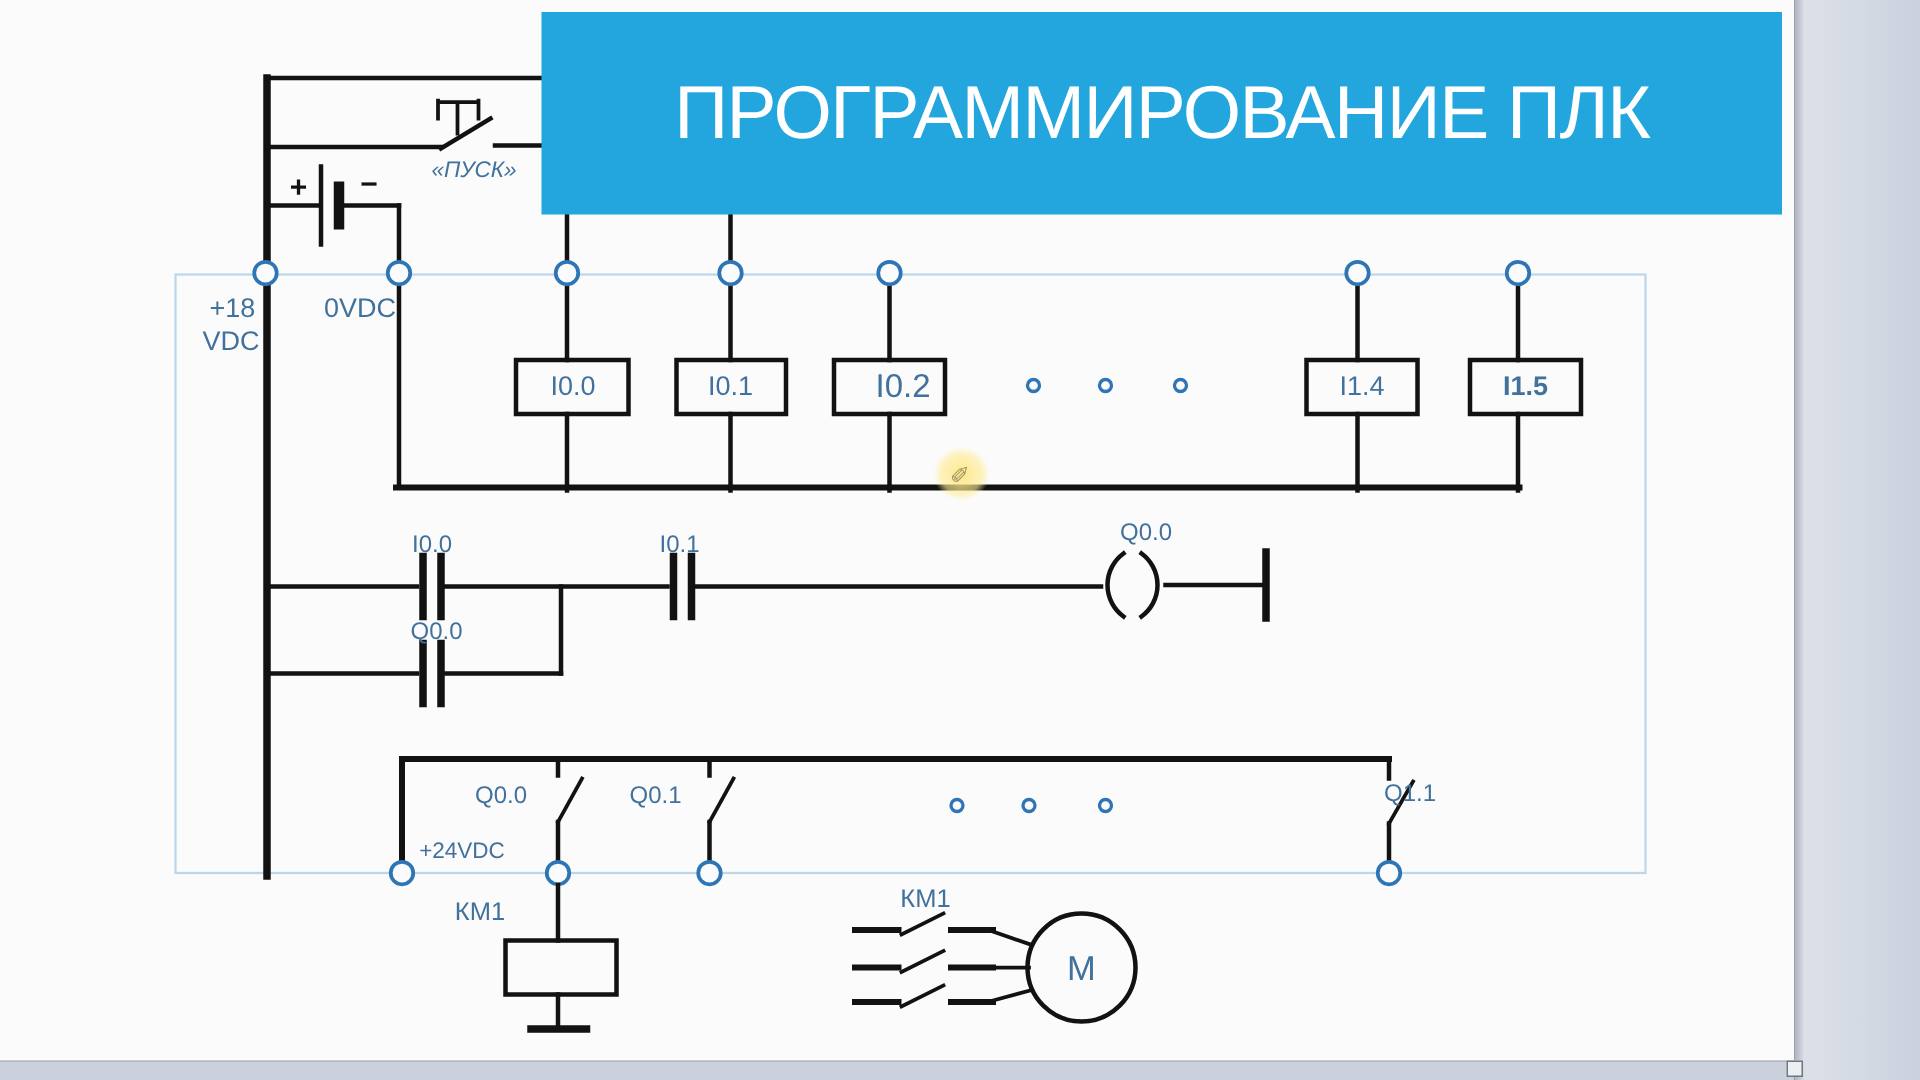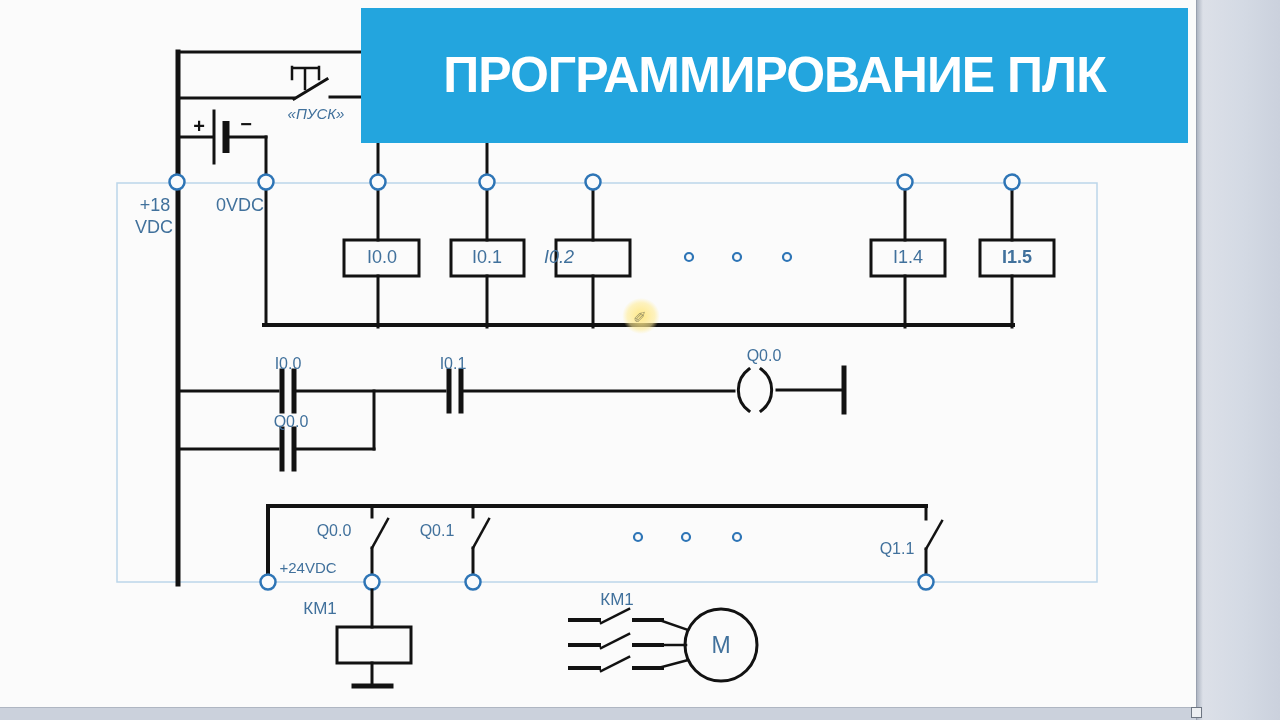--- a/index.html
+++ b/index.html
@@ -21,21 +21,21 @@
   .dot{stroke:var(--terminal-stroke,#2E75B6);stroke-width:2.2;fill:none;}
   .lbl{
     position:absolute; transform:translate(-50%,-50%);
     color:var(--label-blue,#41719C); white-space:nowrap; line-height:1.1;
   }
   .sym{position:absolute; transform:translate(-50%,-50%); color:#121212; font-weight:bold; white-space:nowrap;}
   #banner{
     position:absolute; left:361px; top:8px; width:827px; height:135px;
     background:var(--banner-bg,#23A5DE);
     display:flex; flex-direction:column; justify-content:center; align-items:center;
-    color:#FFFFFF; font-weight:bold; font-size:50px; line-height:65px; letter-spacing:-1px;
+    color:#FFFFFF; font-weight:normal; font-size:50px; line-height:65px; letter-spacing:-1px;
     white-space:nowrap;
   }
   #side-panel{
     position:absolute; right:0; top:0; width:83px; height:720px;
     background:linear-gradient(to right,#AEB5C2 0px,#DCE0E8 6px,#D4DAE4 45px,#CBD1DD 83px);
     border-left:1px solid #98A0AE;
   }
   #bottom-panel{
     position:absolute; left:0; top:707px; width:1197px; height:13px;
     background:#CBD1DC; border-top:1px solid #AFB6C2;
@@ -190,32 +190,32 @@
 
   <div class="sym" style="left:199px;top:126px;font-size:20px;">+</div>
   <div class="sym" style="left:246px;top:124px;font-size:20px;">−</div>
   <div class="lbl" style="left:316px;top:114px;font-size:15px;font-style:italic;">«ПУСК»</div>
   <div class="lbl" style="left:155px;top:206px;font-size:18px;">+18</div>
   <div class="lbl" style="left:154px;top:228px;font-size:18px;">VDC</div>
   <div class="lbl" style="left:240px;top:206px;font-size:18px;">0VDC</div>
 
   <div class="lbl" style="left:382px;top:258px;font-size:18px;">I0.0</div>
   <div class="lbl" style="left:487px;top:258px;font-size:18px;">I0.1</div>
-  <div class="lbl" style="left:559px;top:258px;font-size:18px;font-style:italic;">I0.2</div>
+  <div class="lbl" style="left:602px;top:258px;font-size:22px;">I0.2</div>
   <div class="lbl" style="left:908px;top:258px;font-size:18px;">I1.4</div>
   <div class="lbl" style="left:1017px;top:258px;font-size:18px;font-weight:bold;">I1.5</div>
 
   <div class="lbl" style="left:288px;top:364px;font-size:16px;">I0.0</div>
   <div class="lbl" style="left:453px;top:364px;font-size:16px;">I0.1</div>
   <div class="lbl" style="left:291px;top:422px;font-size:16px;">Q0.0</div>
   <div class="lbl" style="left:764px;top:356px;font-size:16px;">Q0.0</div>
 
   <div class="lbl" style="left:334px;top:531px;font-size:16px;">Q0.0</div>
   <div class="lbl" style="left:437px;top:531px;font-size:16px;">Q0.1</div>
-  <div class="lbl" style="left:897px;top:530px;font-size:16px;margin-top:19px;">Q1.1</div>
+  <div class="lbl" style="left:940px;top:530px;font-size:16px;">Q1.1</div>
   <div class="lbl" style="left:308px;top:568px;font-size:15px;">+24VDC</div>
 
   <div class="lbl" style="left:320px;top:609px;font-size:17px;">КМ1</div>
   <div class="lbl" style="left:617px;top:600px;font-size:17px;">КМ1</div>
   <div class="lbl" style="left:721px;top:646px;font-size:23px;">М</div>
 
   <div id="cursor-highlight">
     <span class="pencil">✎</span>
   </div>
 

